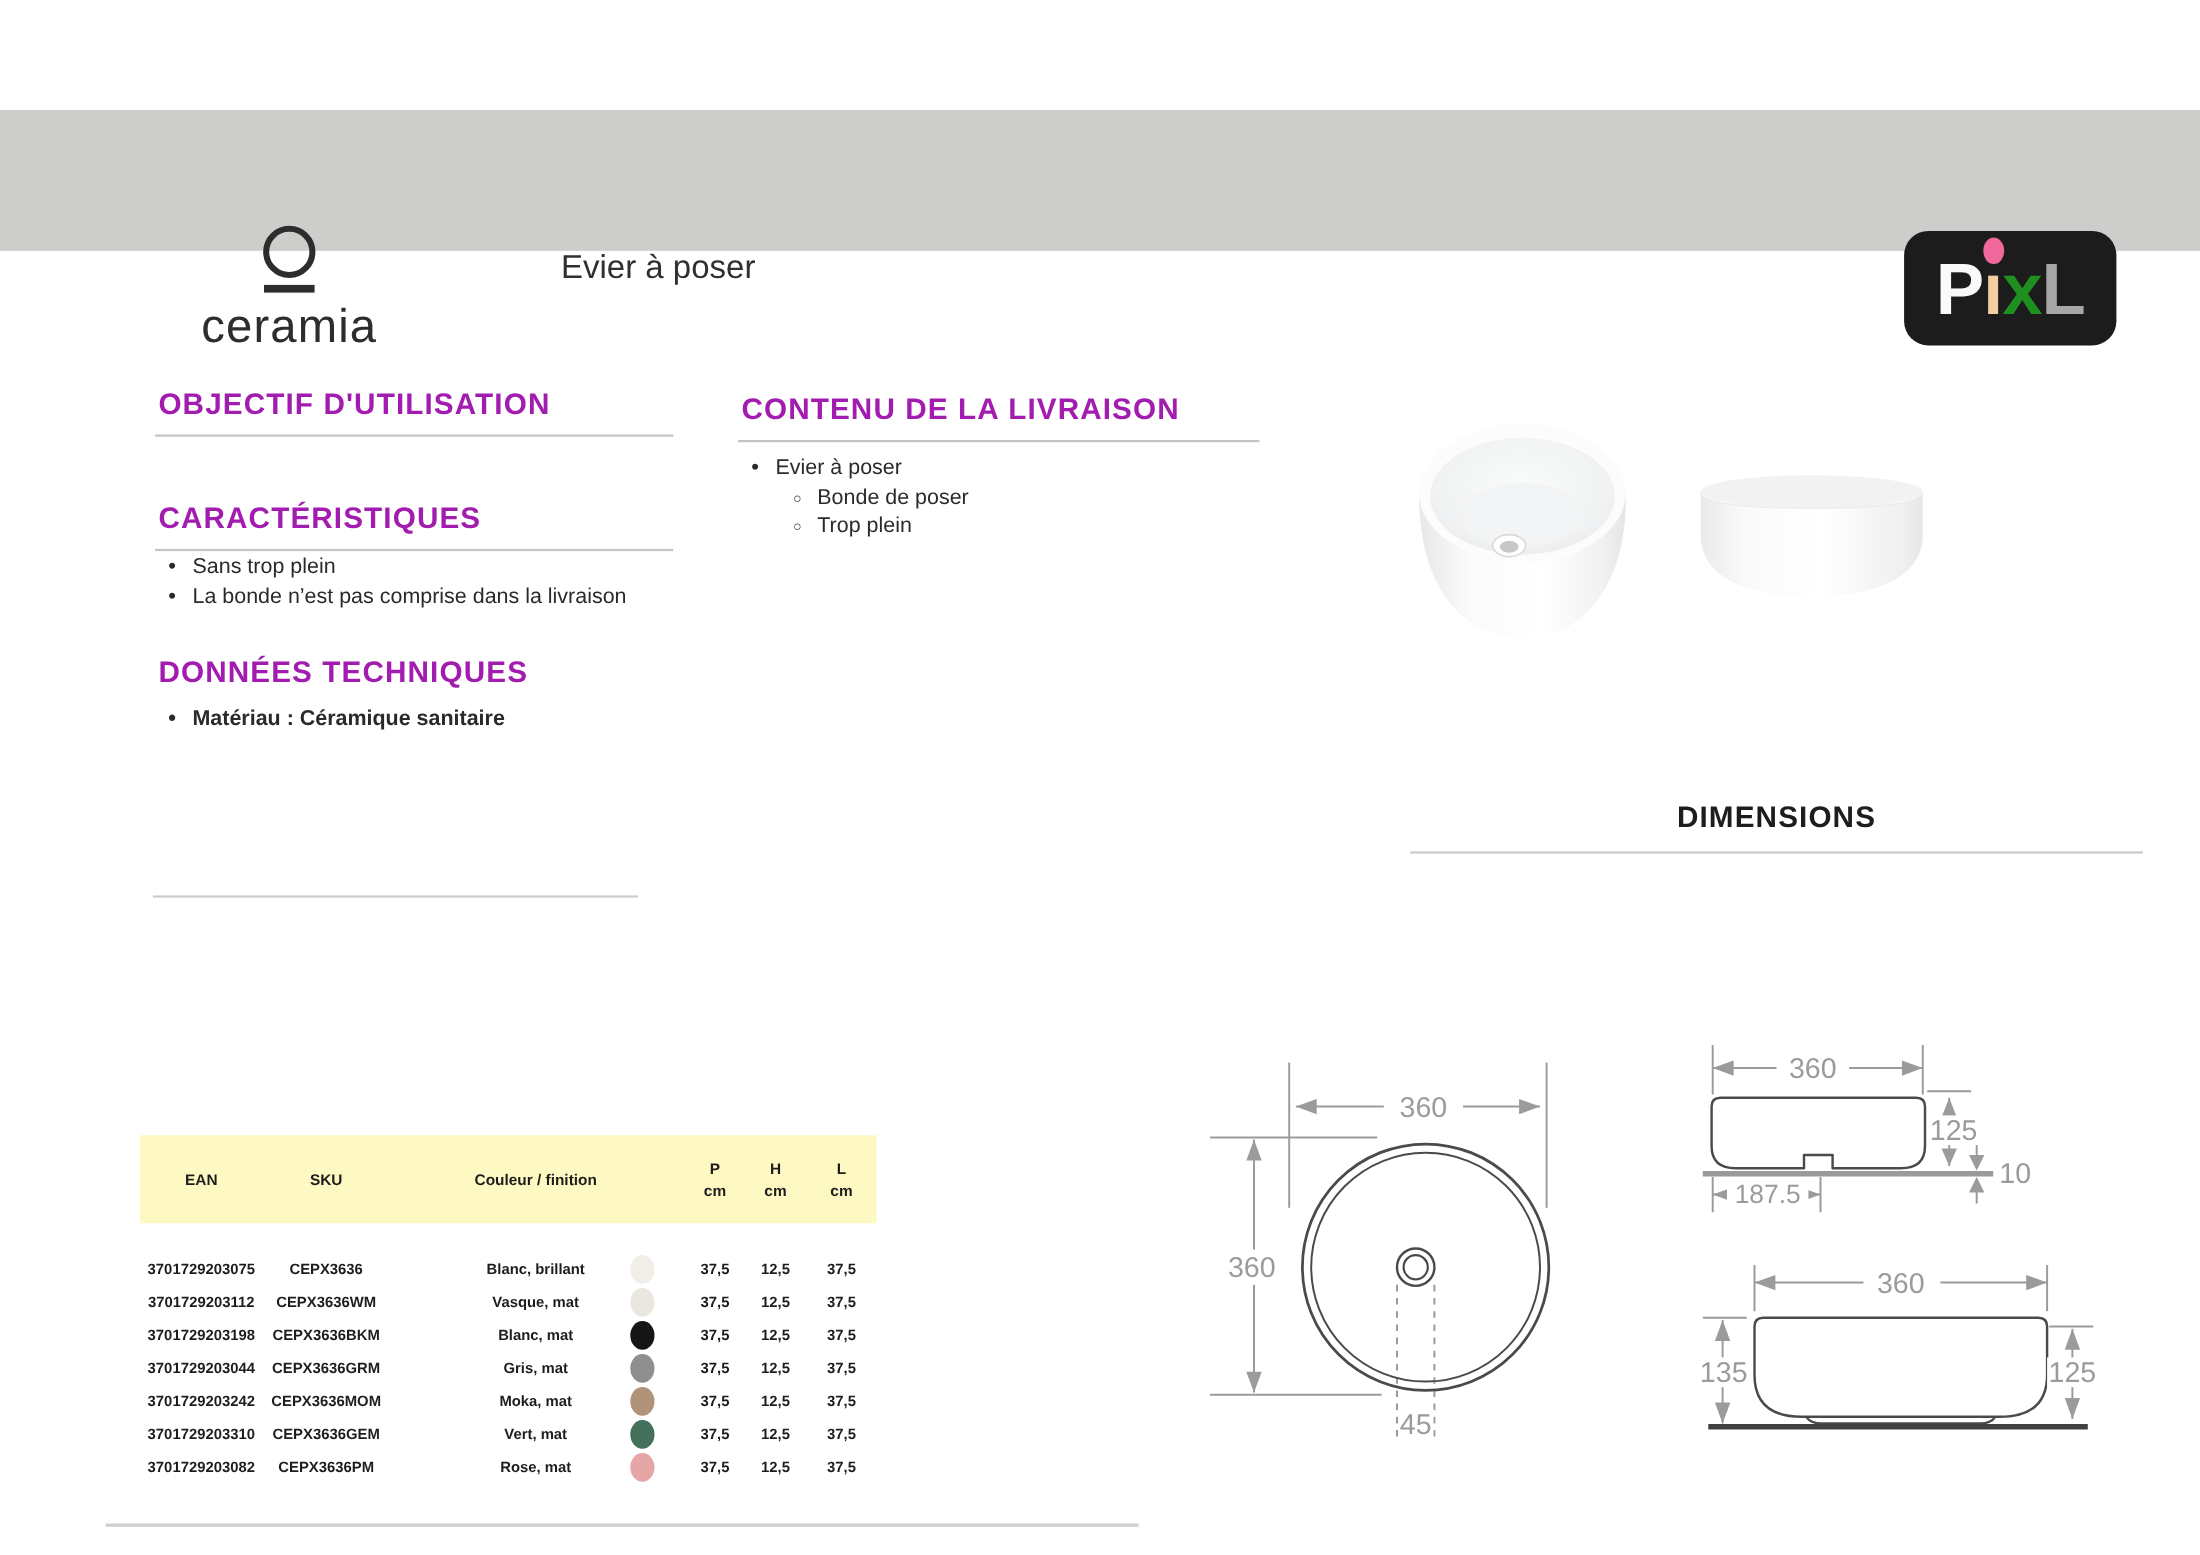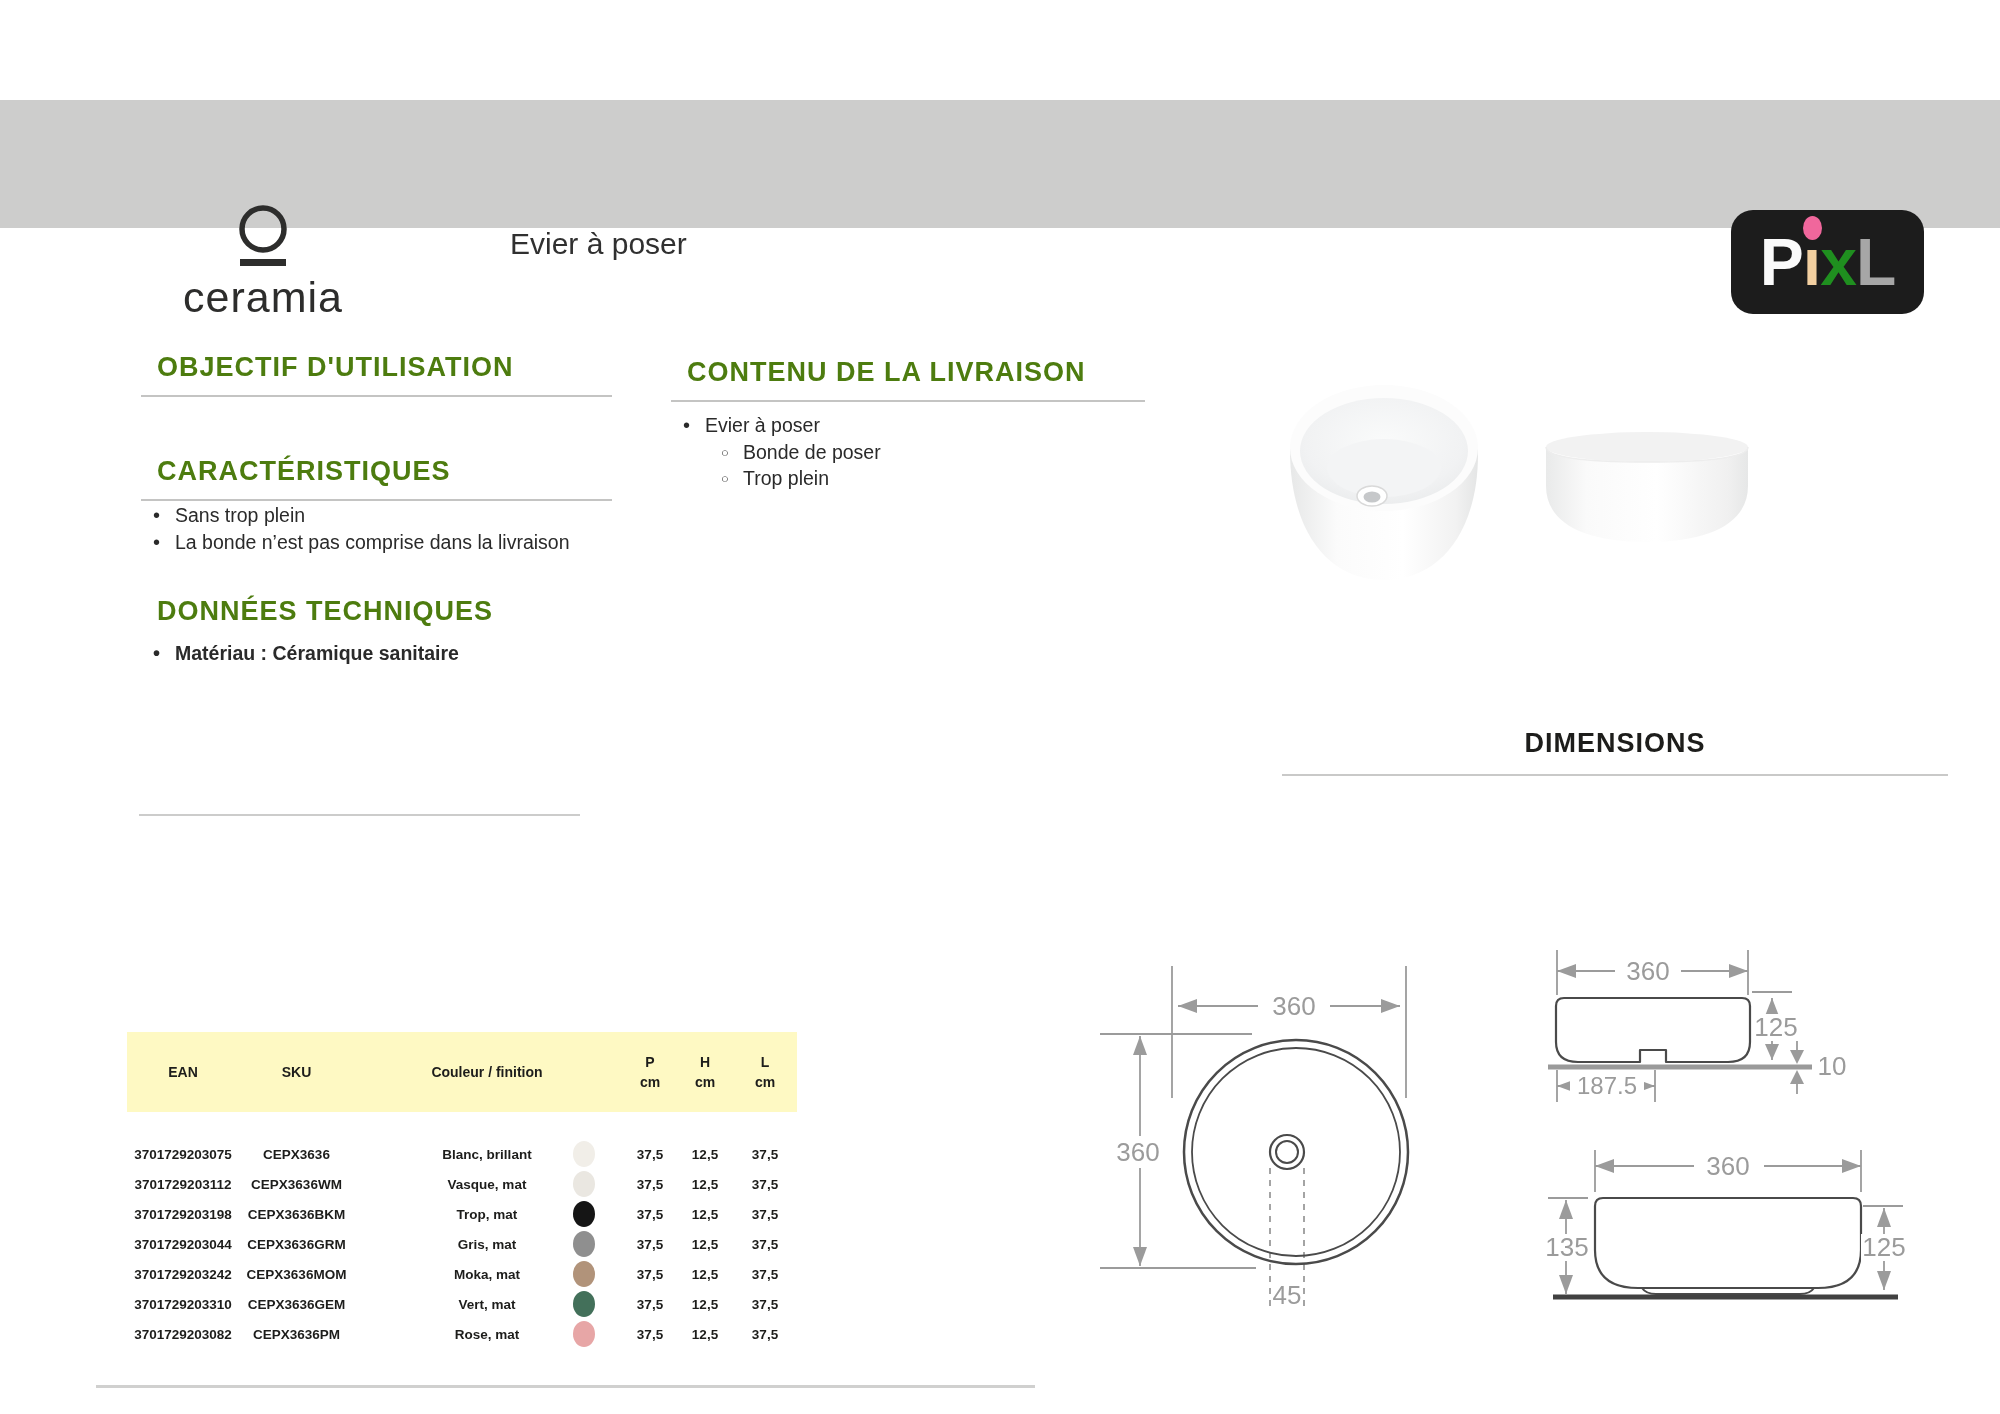--- a/index.html
+++ b/index.html
@@ -18,21 +18,21 @@
           font-weight:bold; font-size:66px; letter-spacing:-1px; }
   .pixl .p { color:#fafafa; }
   .pixl .i { color:#f2cfa0; position:relative; }
   .pixl .i::after { content:""; position:absolute; left:0px; top:-8px; width:19px; height:24px;
                     background:#f0679c; border-radius:50%; }
   .pixl .x { color:#1f8f1f; }
   .pixl .l { color:#a6a6a6; }
 
   
   .sec { position:absolute; }
-  .sec h2 { font-size:27px; font-weight:bold; color:#4d7c0f; letter-spacing:1px; line-height:30px; margin-left:16px; }
+  .sec h2 { font-size:27px; font-weight:bold; color:#a21caf; letter-spacing:1px; line-height:30px; margin-left:3px; }
   .sec.ruled { border-bottom:2px solid #c4c4c3; padding-bottom:13px; }
   ul.blt { position:absolute; list-style:none; font-size:19.5px; color:#2a2a2a; }
   ul.blt > li { position:relative; padding-left:34px; line-height:26.5px; }
   ul.blt > li::before { content:"\2022"; position:absolute; left:12px; font-size:20px; }
   ul.sub { list-style:none; margin-left:40px; }
   ul.sub > li { position:relative; padding-left:32px; line-height:26.5px; }
   ul.sub > li::before { content:"\25CB"; position:absolute; left:10px; top:1px; font-size:13px; font-weight:bold; }
   .divider { position:absolute; background:#cccccb; height:2px; }
 
   .dim-head { position:absolute; left:1282px; top:728px; width:666px; text-align:center;
@@ -295,21 +295,21 @@
       <div class="tcell c-col cell-col">Vasque, mat</div>
       <div class="swatch cell-sw" style="background: rgb(234, 231, 225);"></div>
       <div class="tcell c-p cell-p">37,5</div>
       <div class="tcell c-h cell-h">12,5</div>
       <div class="tcell c-l cell-l">37,5</div>
     </div>
 
     <div class="trow">
       <div class="tcell c-ean cell-ean">3701729203198</div>
       <div class="tcell c-sku cell-sku">CEPX3636BKM</div>
-      <div class="tcell c-col cell-col">Trop, mat</div>
+      <div class="tcell c-col cell-col">Blanc, mat</div>
       <div class="swatch cell-sw" style="background: rgb(21, 21, 21);"></div>
       <div class="tcell c-p cell-p">37,5</div>
       <div class="tcell c-h cell-h">12,5</div>
       <div class="tcell c-l cell-l">37,5</div>
     </div>
 
     <div class="trow">
       <div class="tcell c-ean cell-ean">3701729203044</div>
       <div class="tcell c-sku cell-sku">CEPX3636GRM</div>
       <div class="tcell c-col cell-col">Gris, mat</div>

